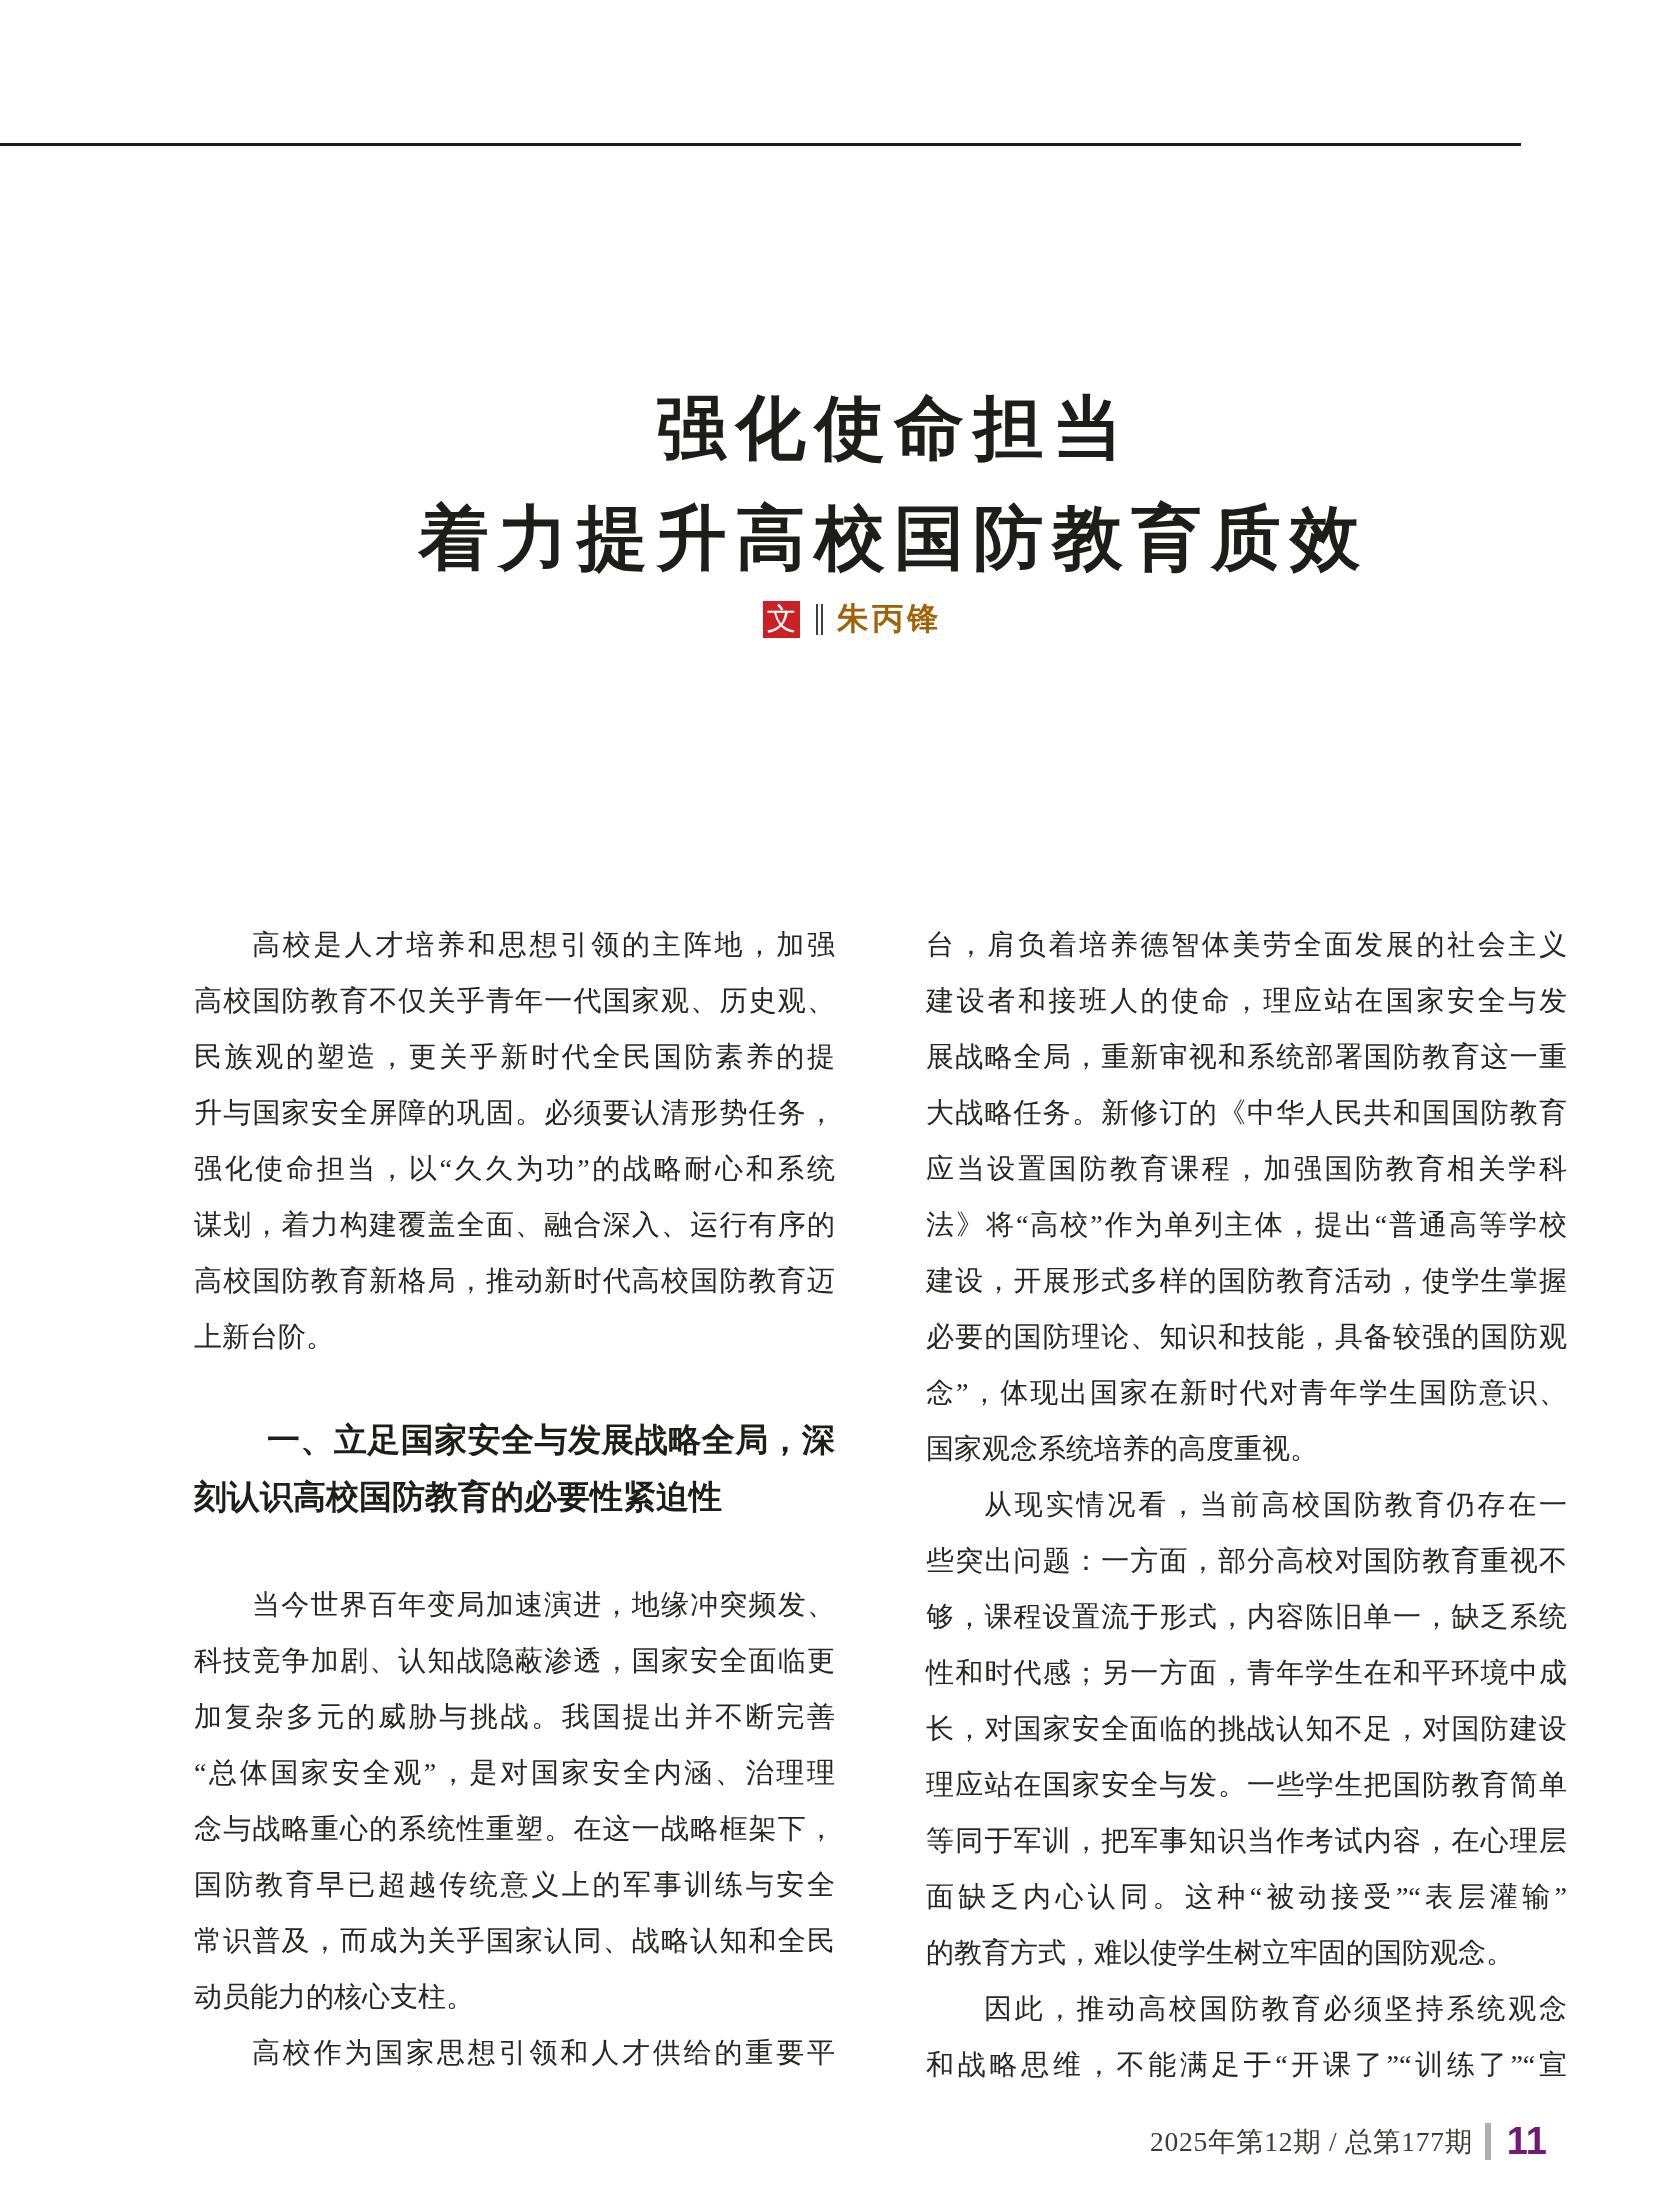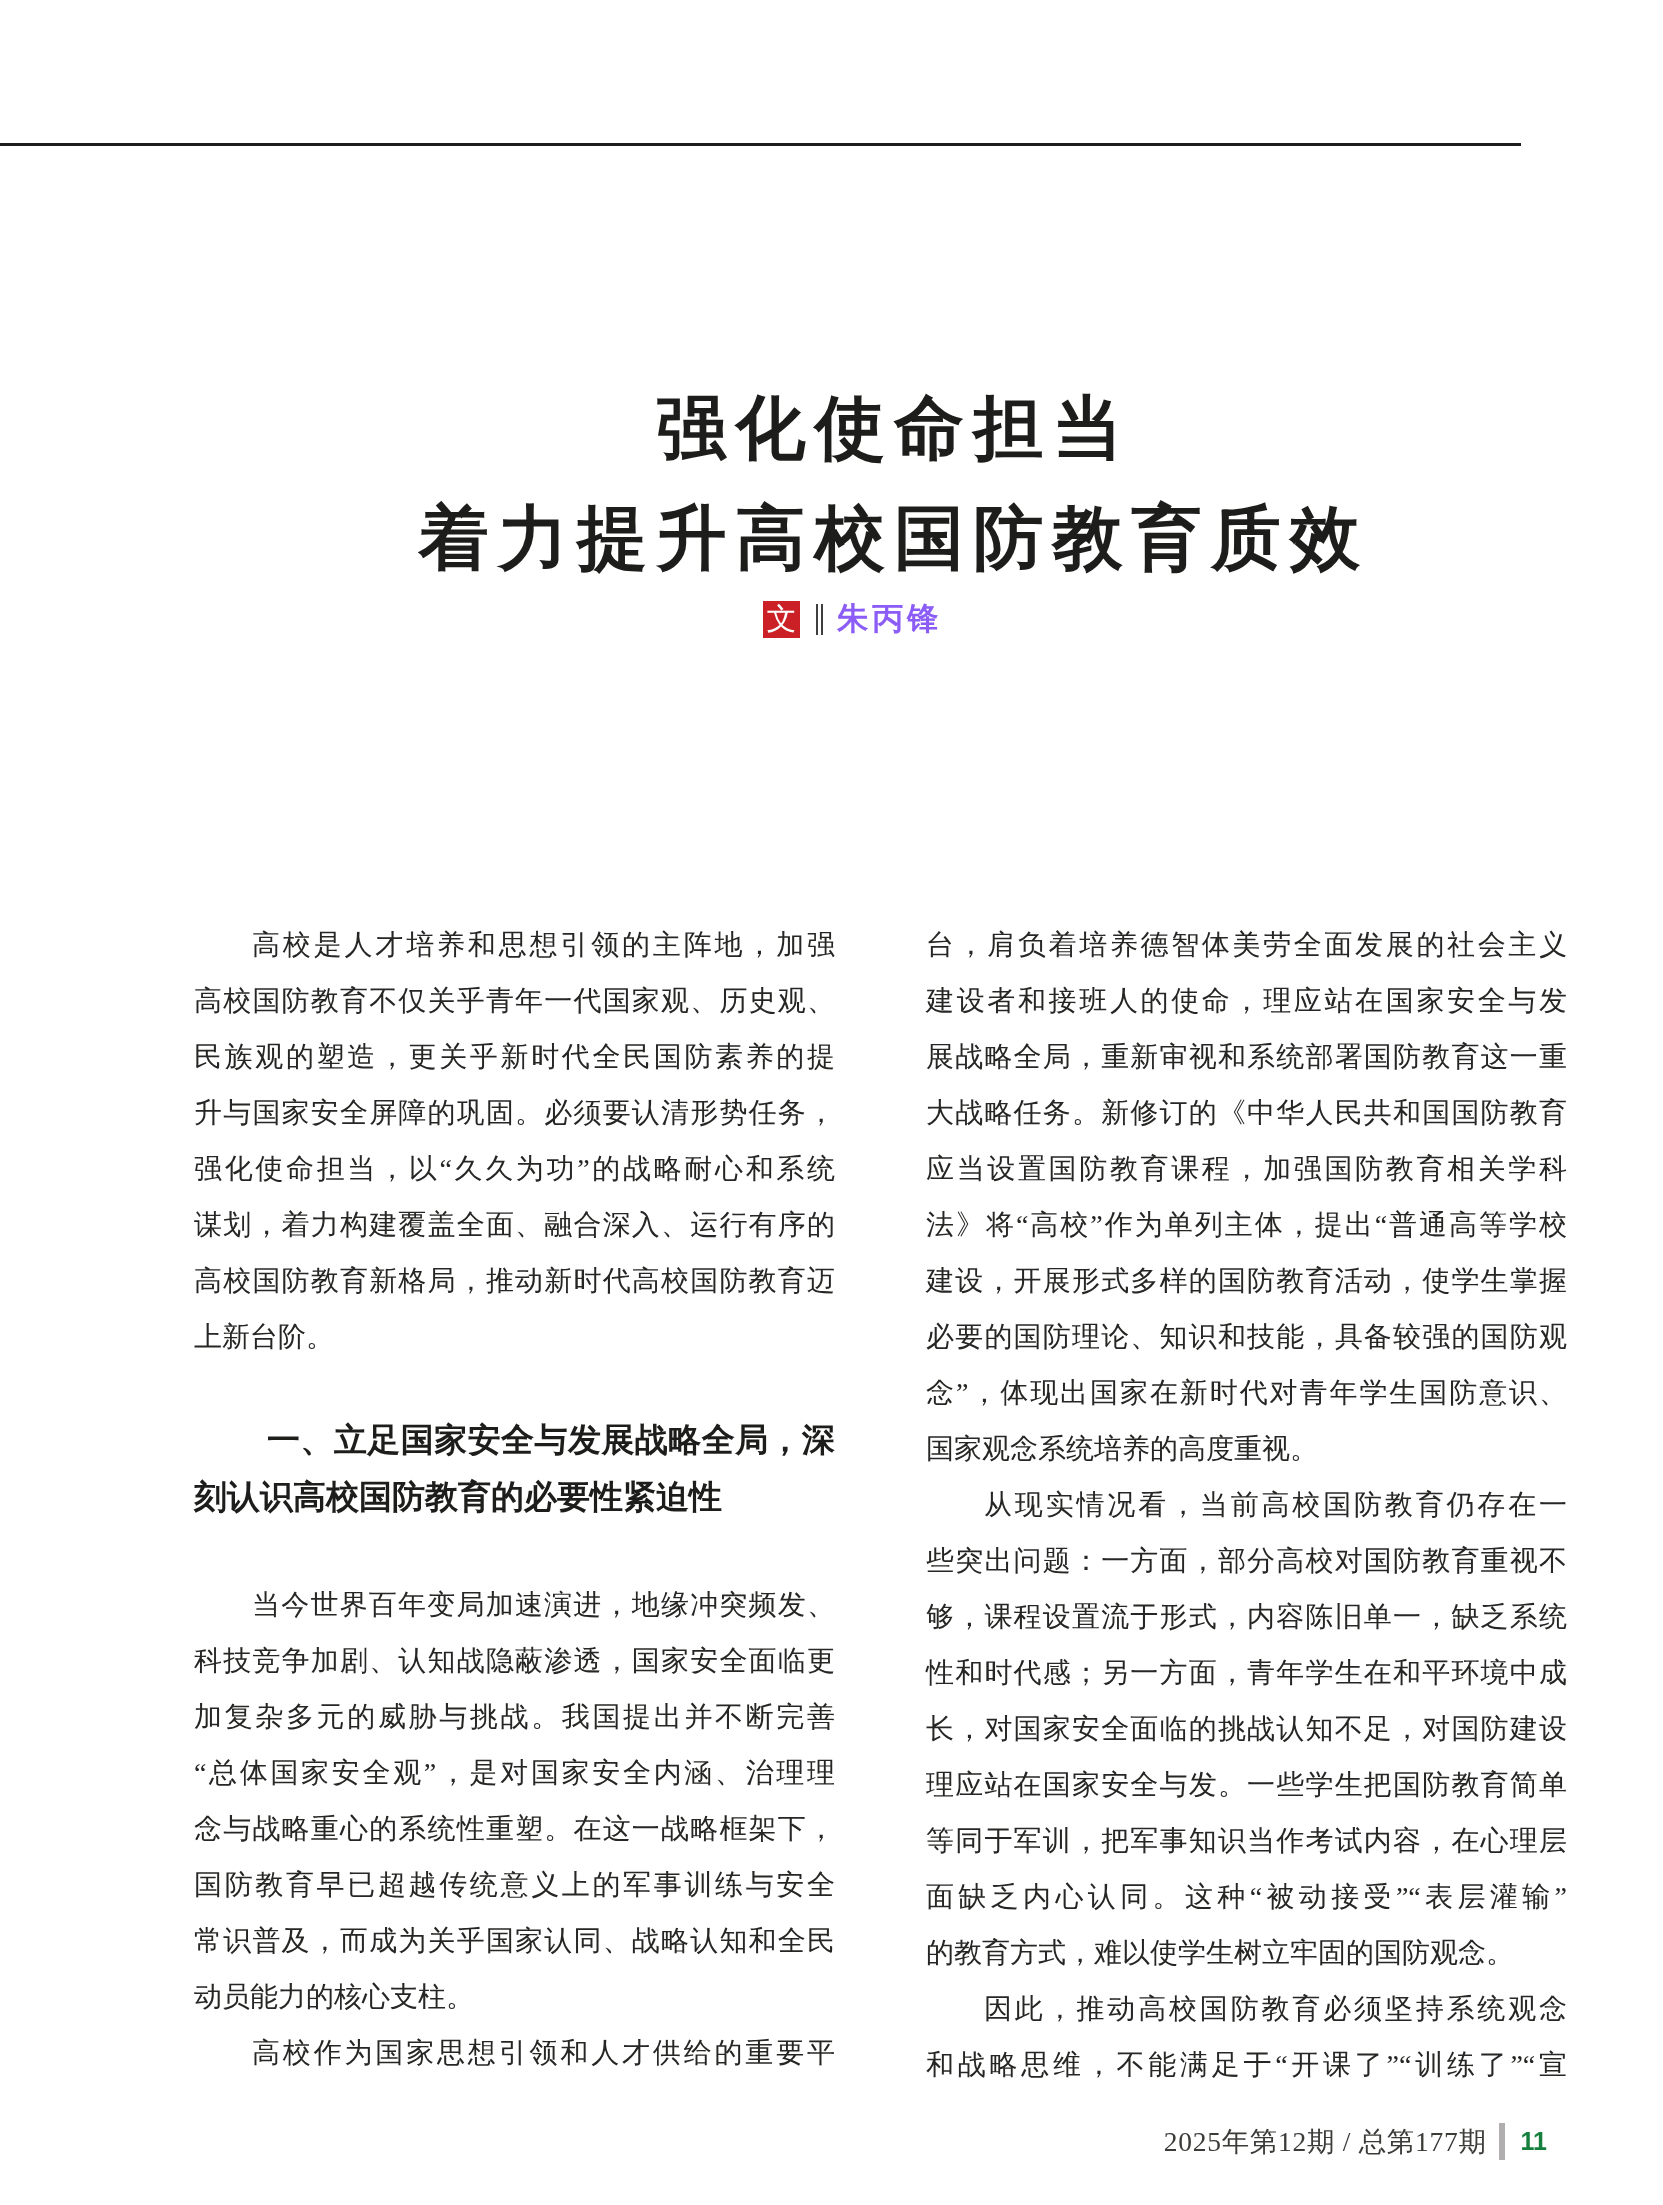--- a/index.html
+++ b/index.html
@@ -68,21 +68,21 @@
     height: 31px;
     border-left: 2px solid #3f3f3f;
     border-right: 2px solid #3f3f3f;
     margin: 0 14.4px 0 15.7px;
   }
   .byline-author {
     font-family: "Liberation Sans", "DejaVu Sans", sans-serif;
     font-weight: 700;
     font-size: 31px;
     letter-spacing: 3.9px;
-    color: #8b5cf6;
+    color: #a16207;
     white-space: nowrap;
   }
 
   
   .col {
     position: absolute;
     top: 917px;
     width: 641px;
   }
   #left-col  { left: 194px; }
@@ -136,23 +136,23 @@
     white-space: nowrap;
   }
   .footer-bar {
     width: 5.9px;
     height: 37px;
     background: #b0aeae;
     margin: 0 15.7px 0 12.4px;
   }
   .footer-page {
     font-family: "Liberation Sans", "DejaVu Sans", sans-serif;
-    font-size: 25px;
+    font-size: 38px;
     font-weight: 600;
-    color: #15803d;
+    color: #701a75;
   }
 </style>
 </head>
 <body>
 
 <div class="page">
 
   <div class="top-rule"></div>
 
   <div class="title-wrap">

